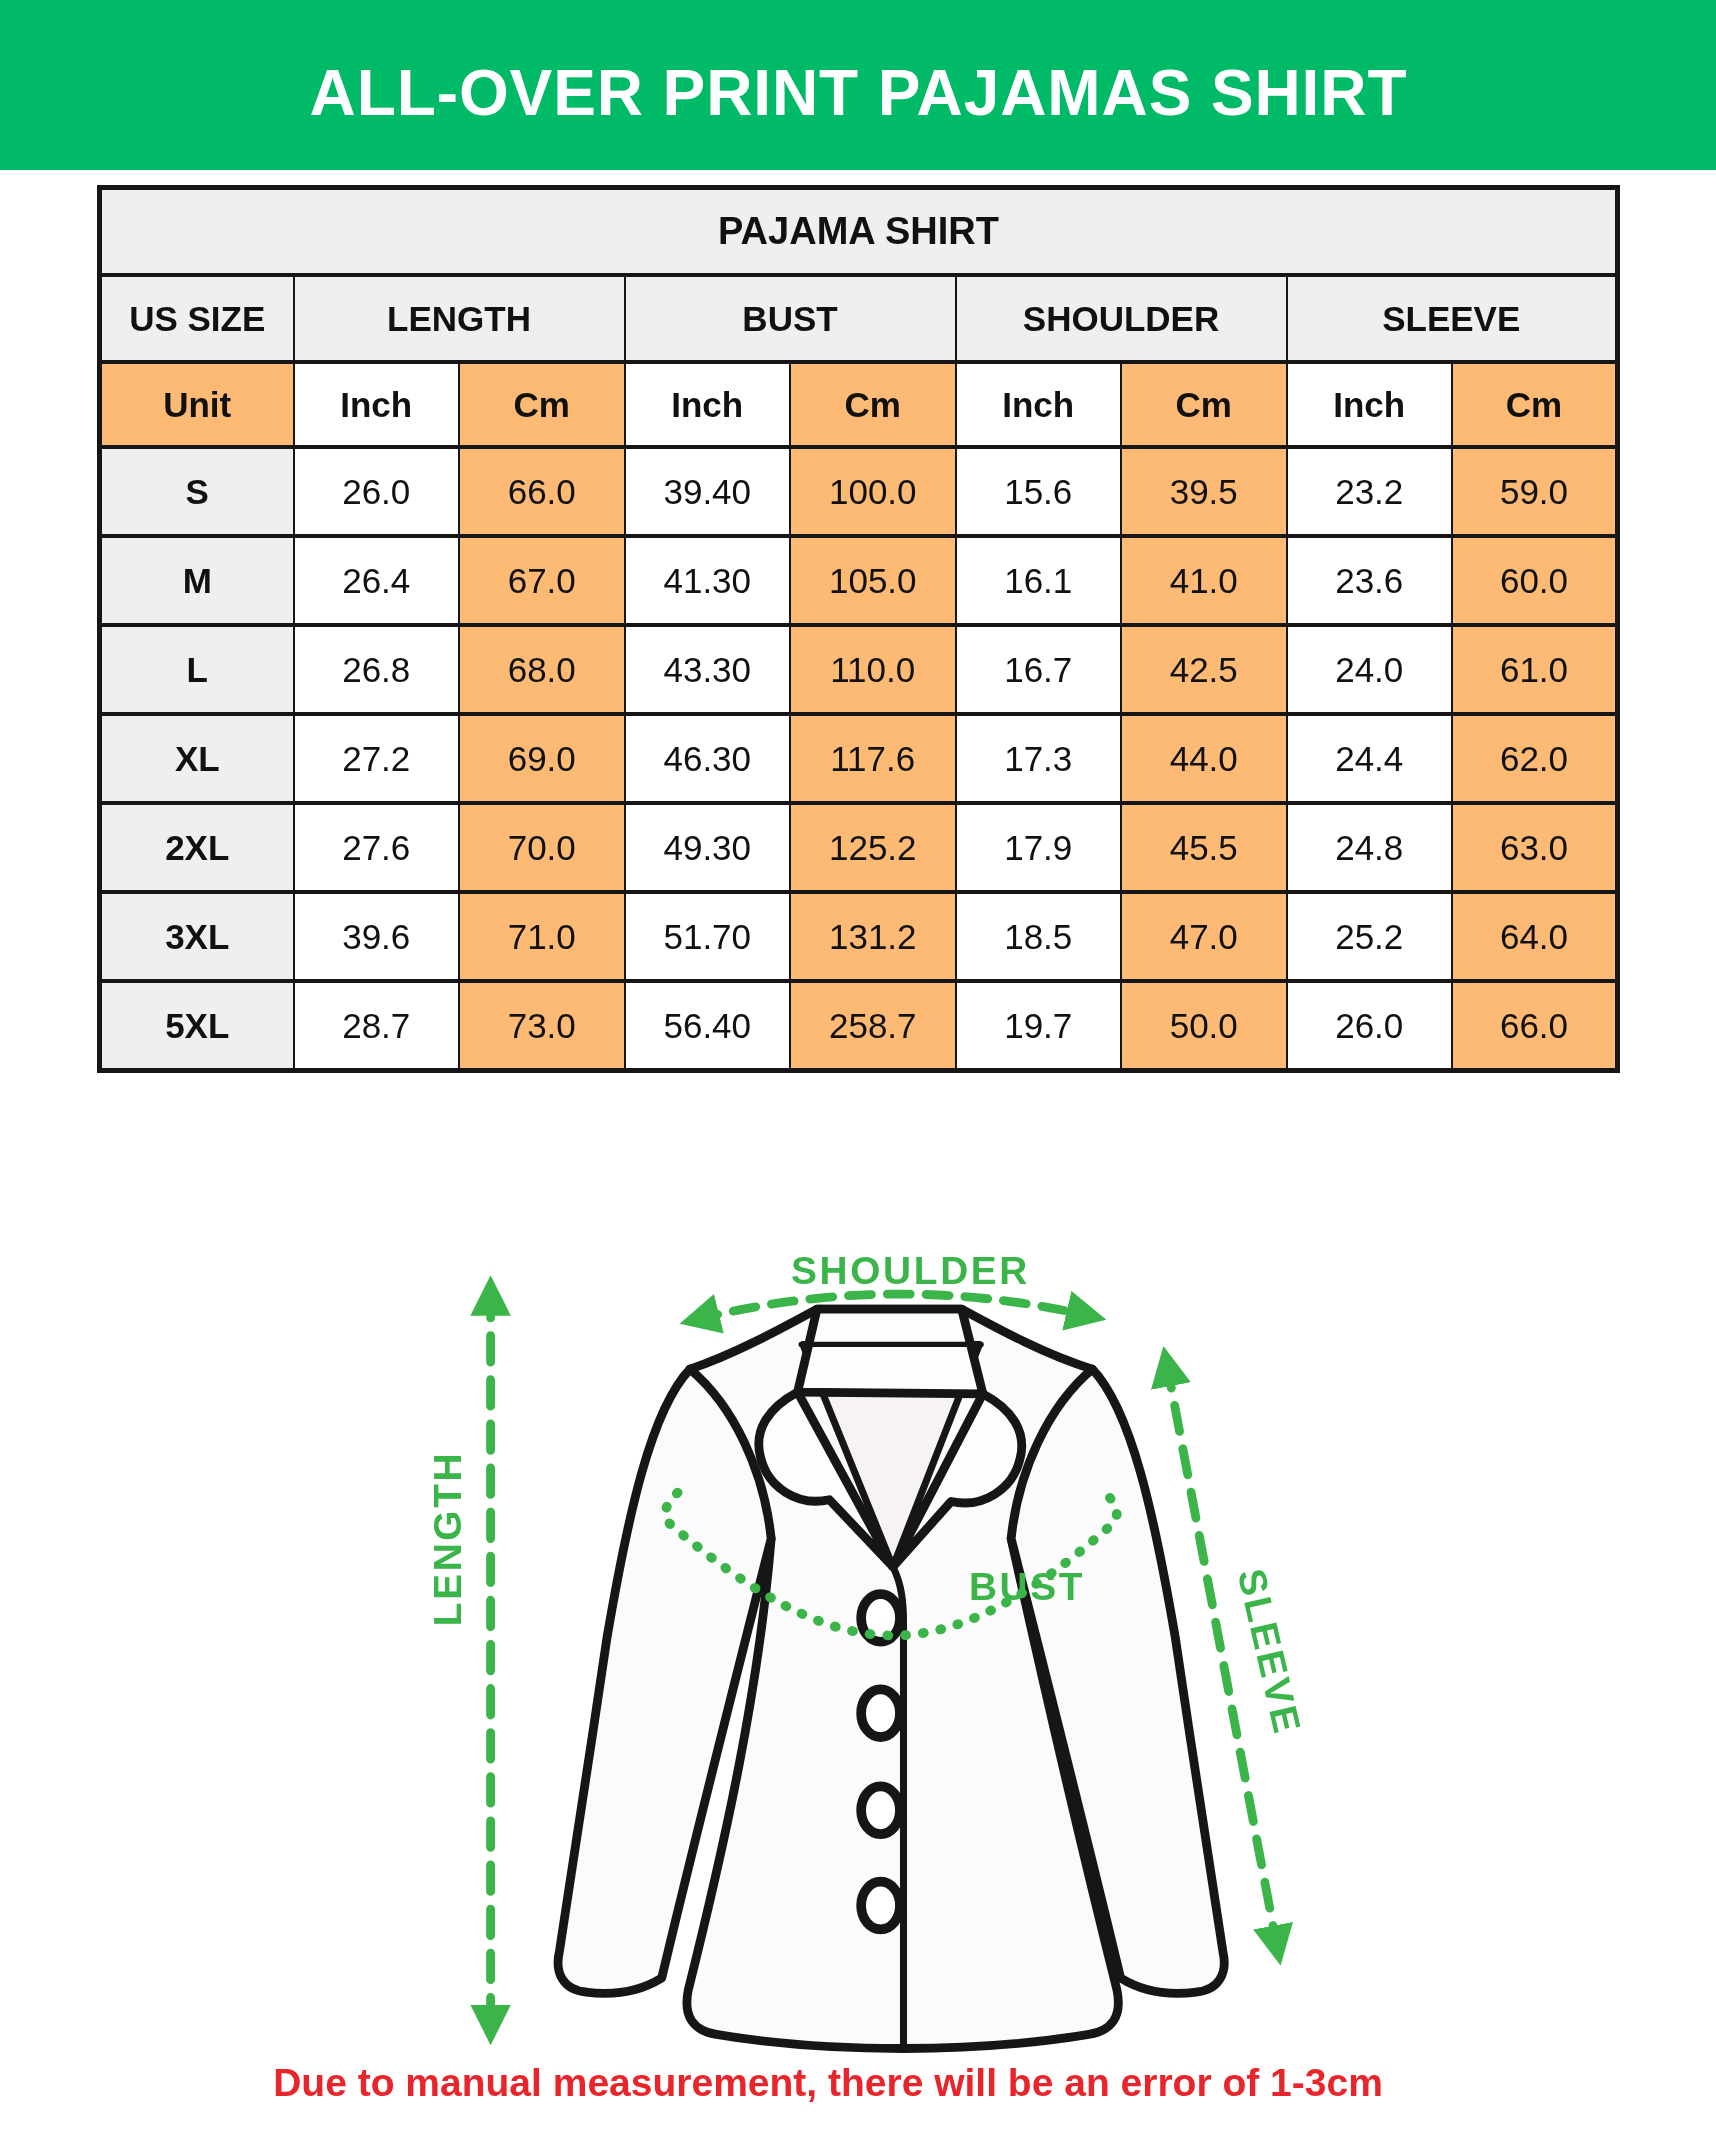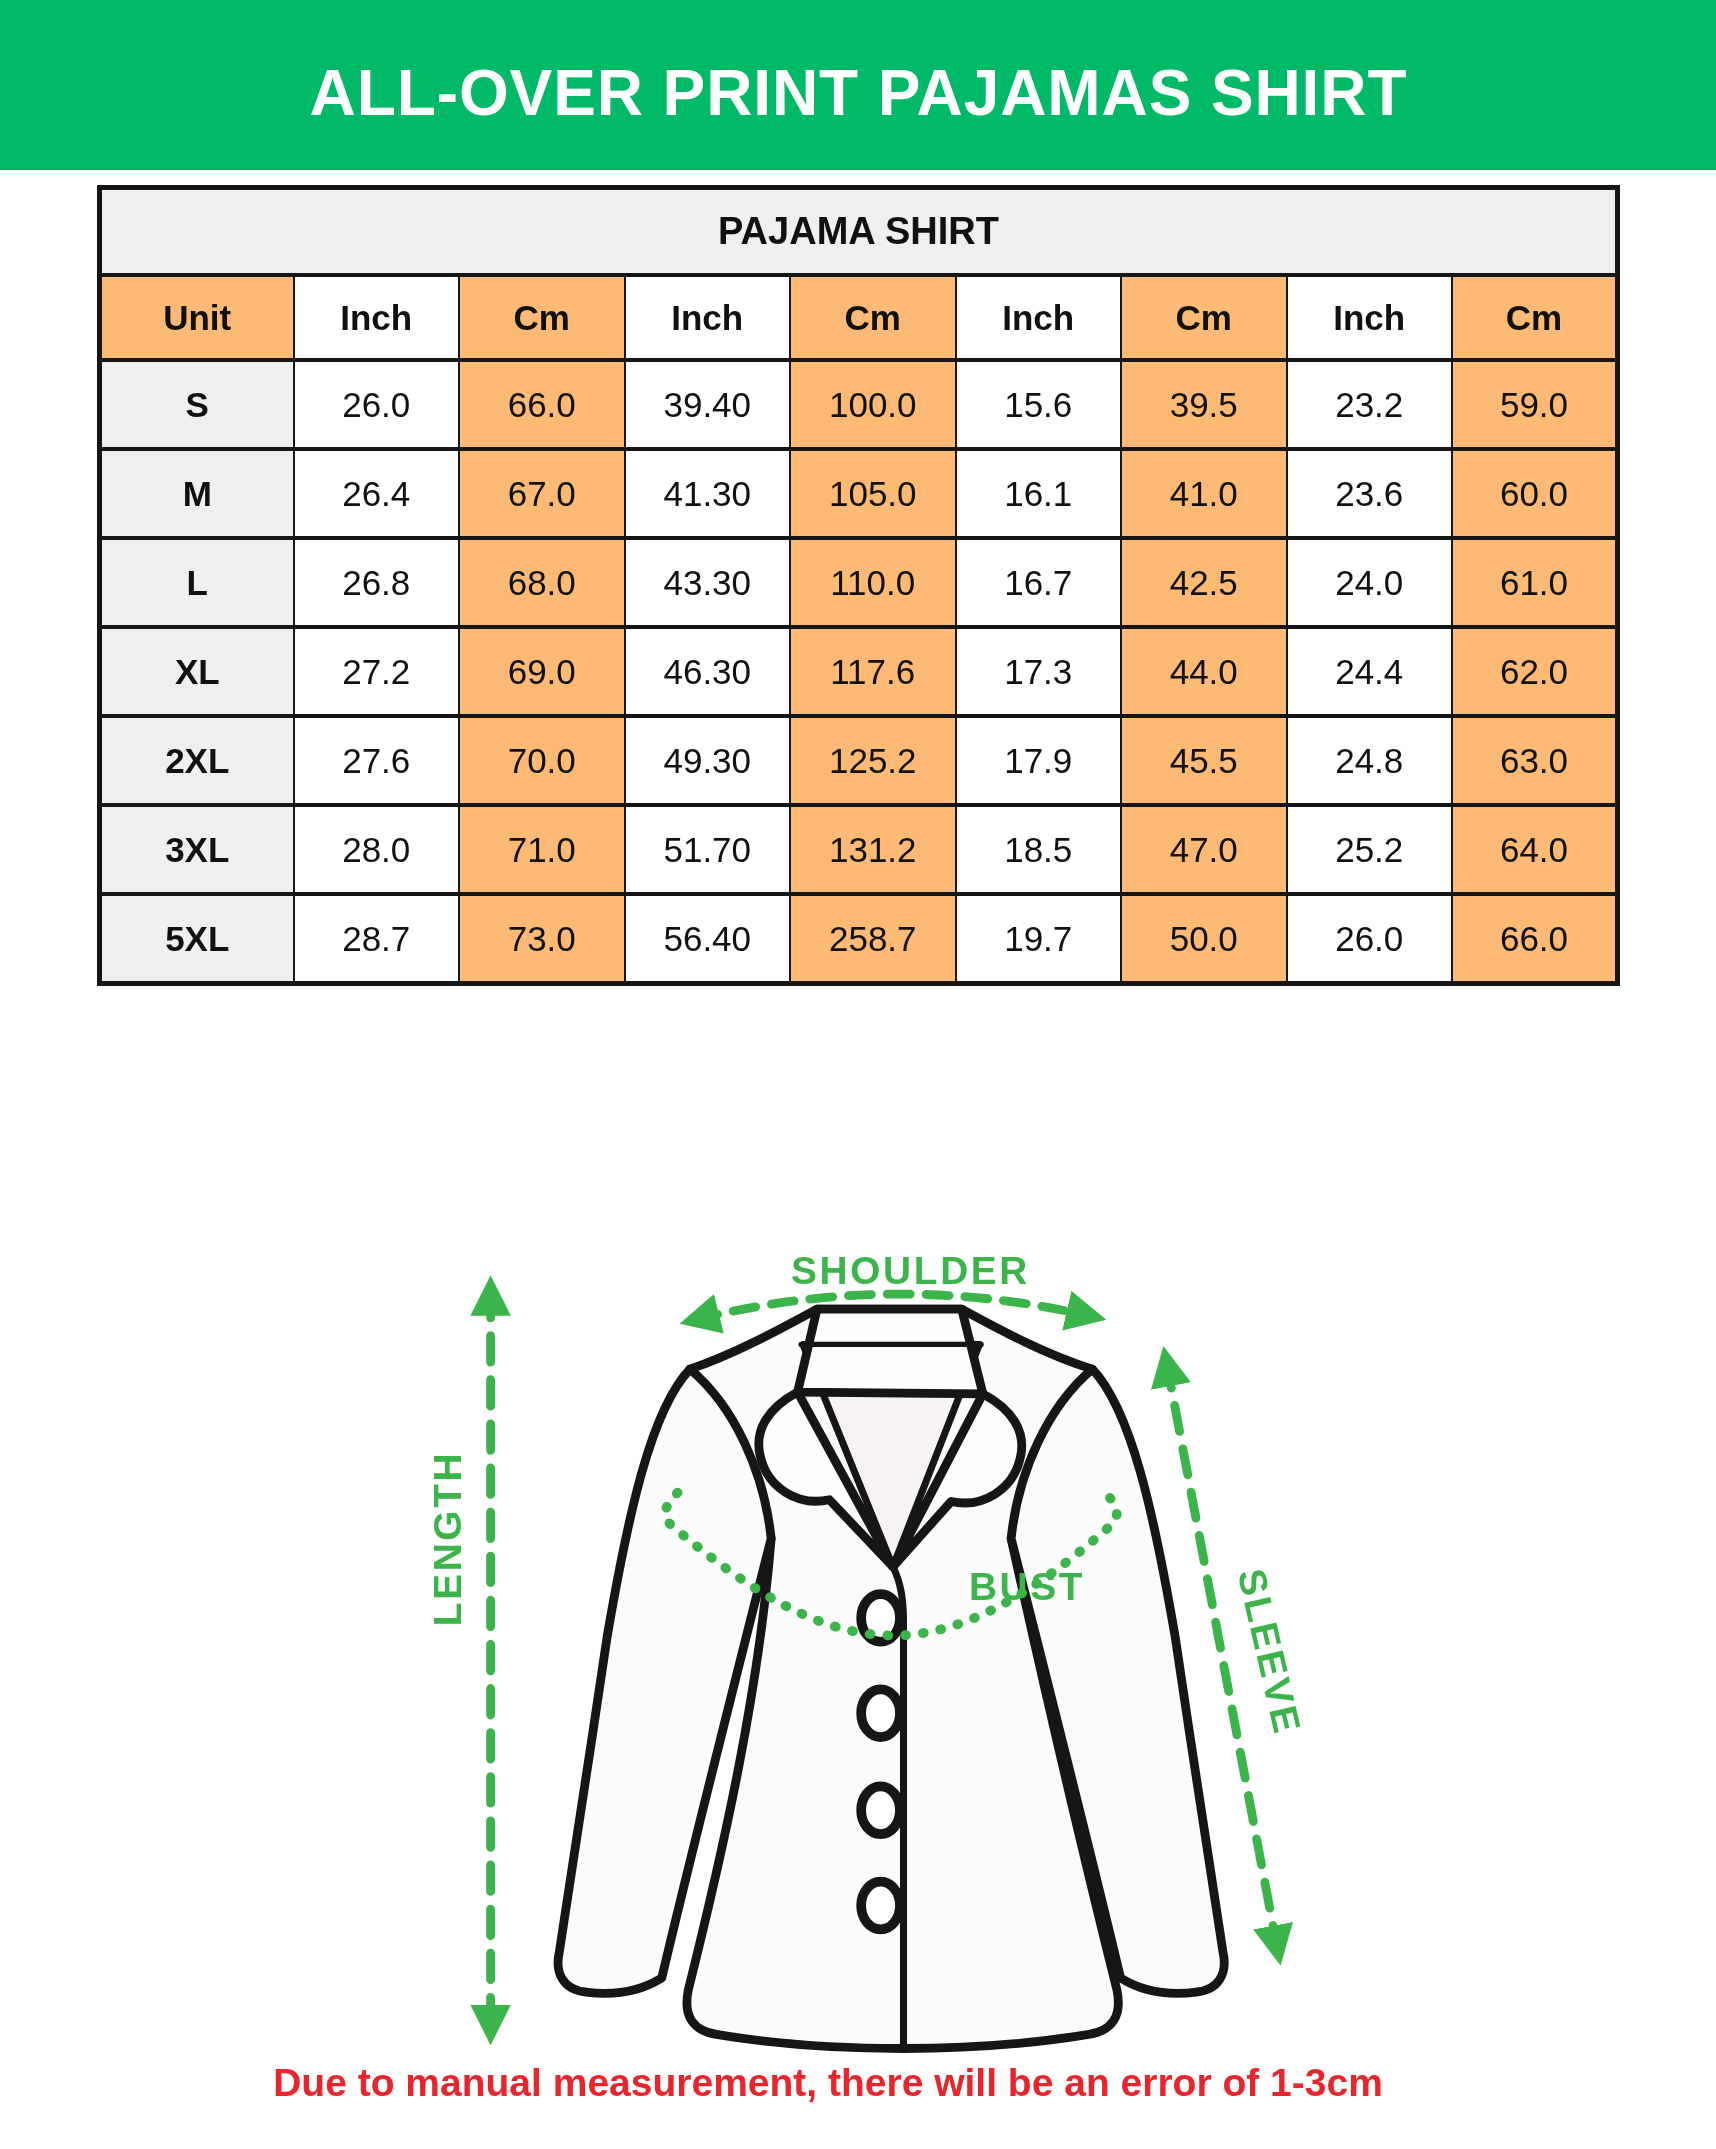--- a/index.html
+++ b/index.html
@@ -57,20 +57,27 @@
       <col>
       <col>
       <col>
       <col>
       <col>
       <col>
   </colgroup>
   <tbody>
       <tr class="row-title">
     <th colspan="9">PAJAMA SHIRT</th>
+  </tr>
+  <tr class="row-groups">
+    <th>US SIZE</th>
+    <th colspan="2">LENGTH</th>
+    <th colspan="2">BUST</th>
+    <th colspan="2">SHOULDER</th>
+    <th colspan="2">SLEEVE</th>
   </tr>
   <tr class="row-units">
     <td class="cell-gray">Unit</td>
     <td class="cell-white">Inch</td>
     <td class="cell-gray">Cm</td>
     <td class="cell-white">Inch</td>
     <td class="cell-gray">Cm</td>
     <td class="cell-white">Inch</td>
     <td class="cell-gray">Cm</td>
     <td class="cell-white">Inch</td>
@@ -126,21 +133,21 @@
     <td class="cell-gray">70.0</td>
     <td class="cell-white">49.30</td>
     <td class="cell-gray">125.2</td>
     <td class="cell-white">17.9</td>
     <td class="cell-gray">45.5</td>
     <td class="cell-white">24.8</td>
     <td class="cell-gray">63.0</td>
   </tr>
   <tr class="row-data">
     <td class="size-col">3XL</td>
-    <td class="cell-white">28.0</td>
+    <td class="cell-white">39.6</td>
     <td class="cell-gray">71.0</td>
     <td class="cell-white">51.70</td>
     <td class="cell-gray">131.2</td>
     <td class="cell-white">18.5</td>
     <td class="cell-gray">47.0</td>
     <td class="cell-white">25.2</td>
     <td class="cell-gray">64.0</td>
   </tr>
   <tr class="row-data">
     <td class="size-col">5XL</td>

